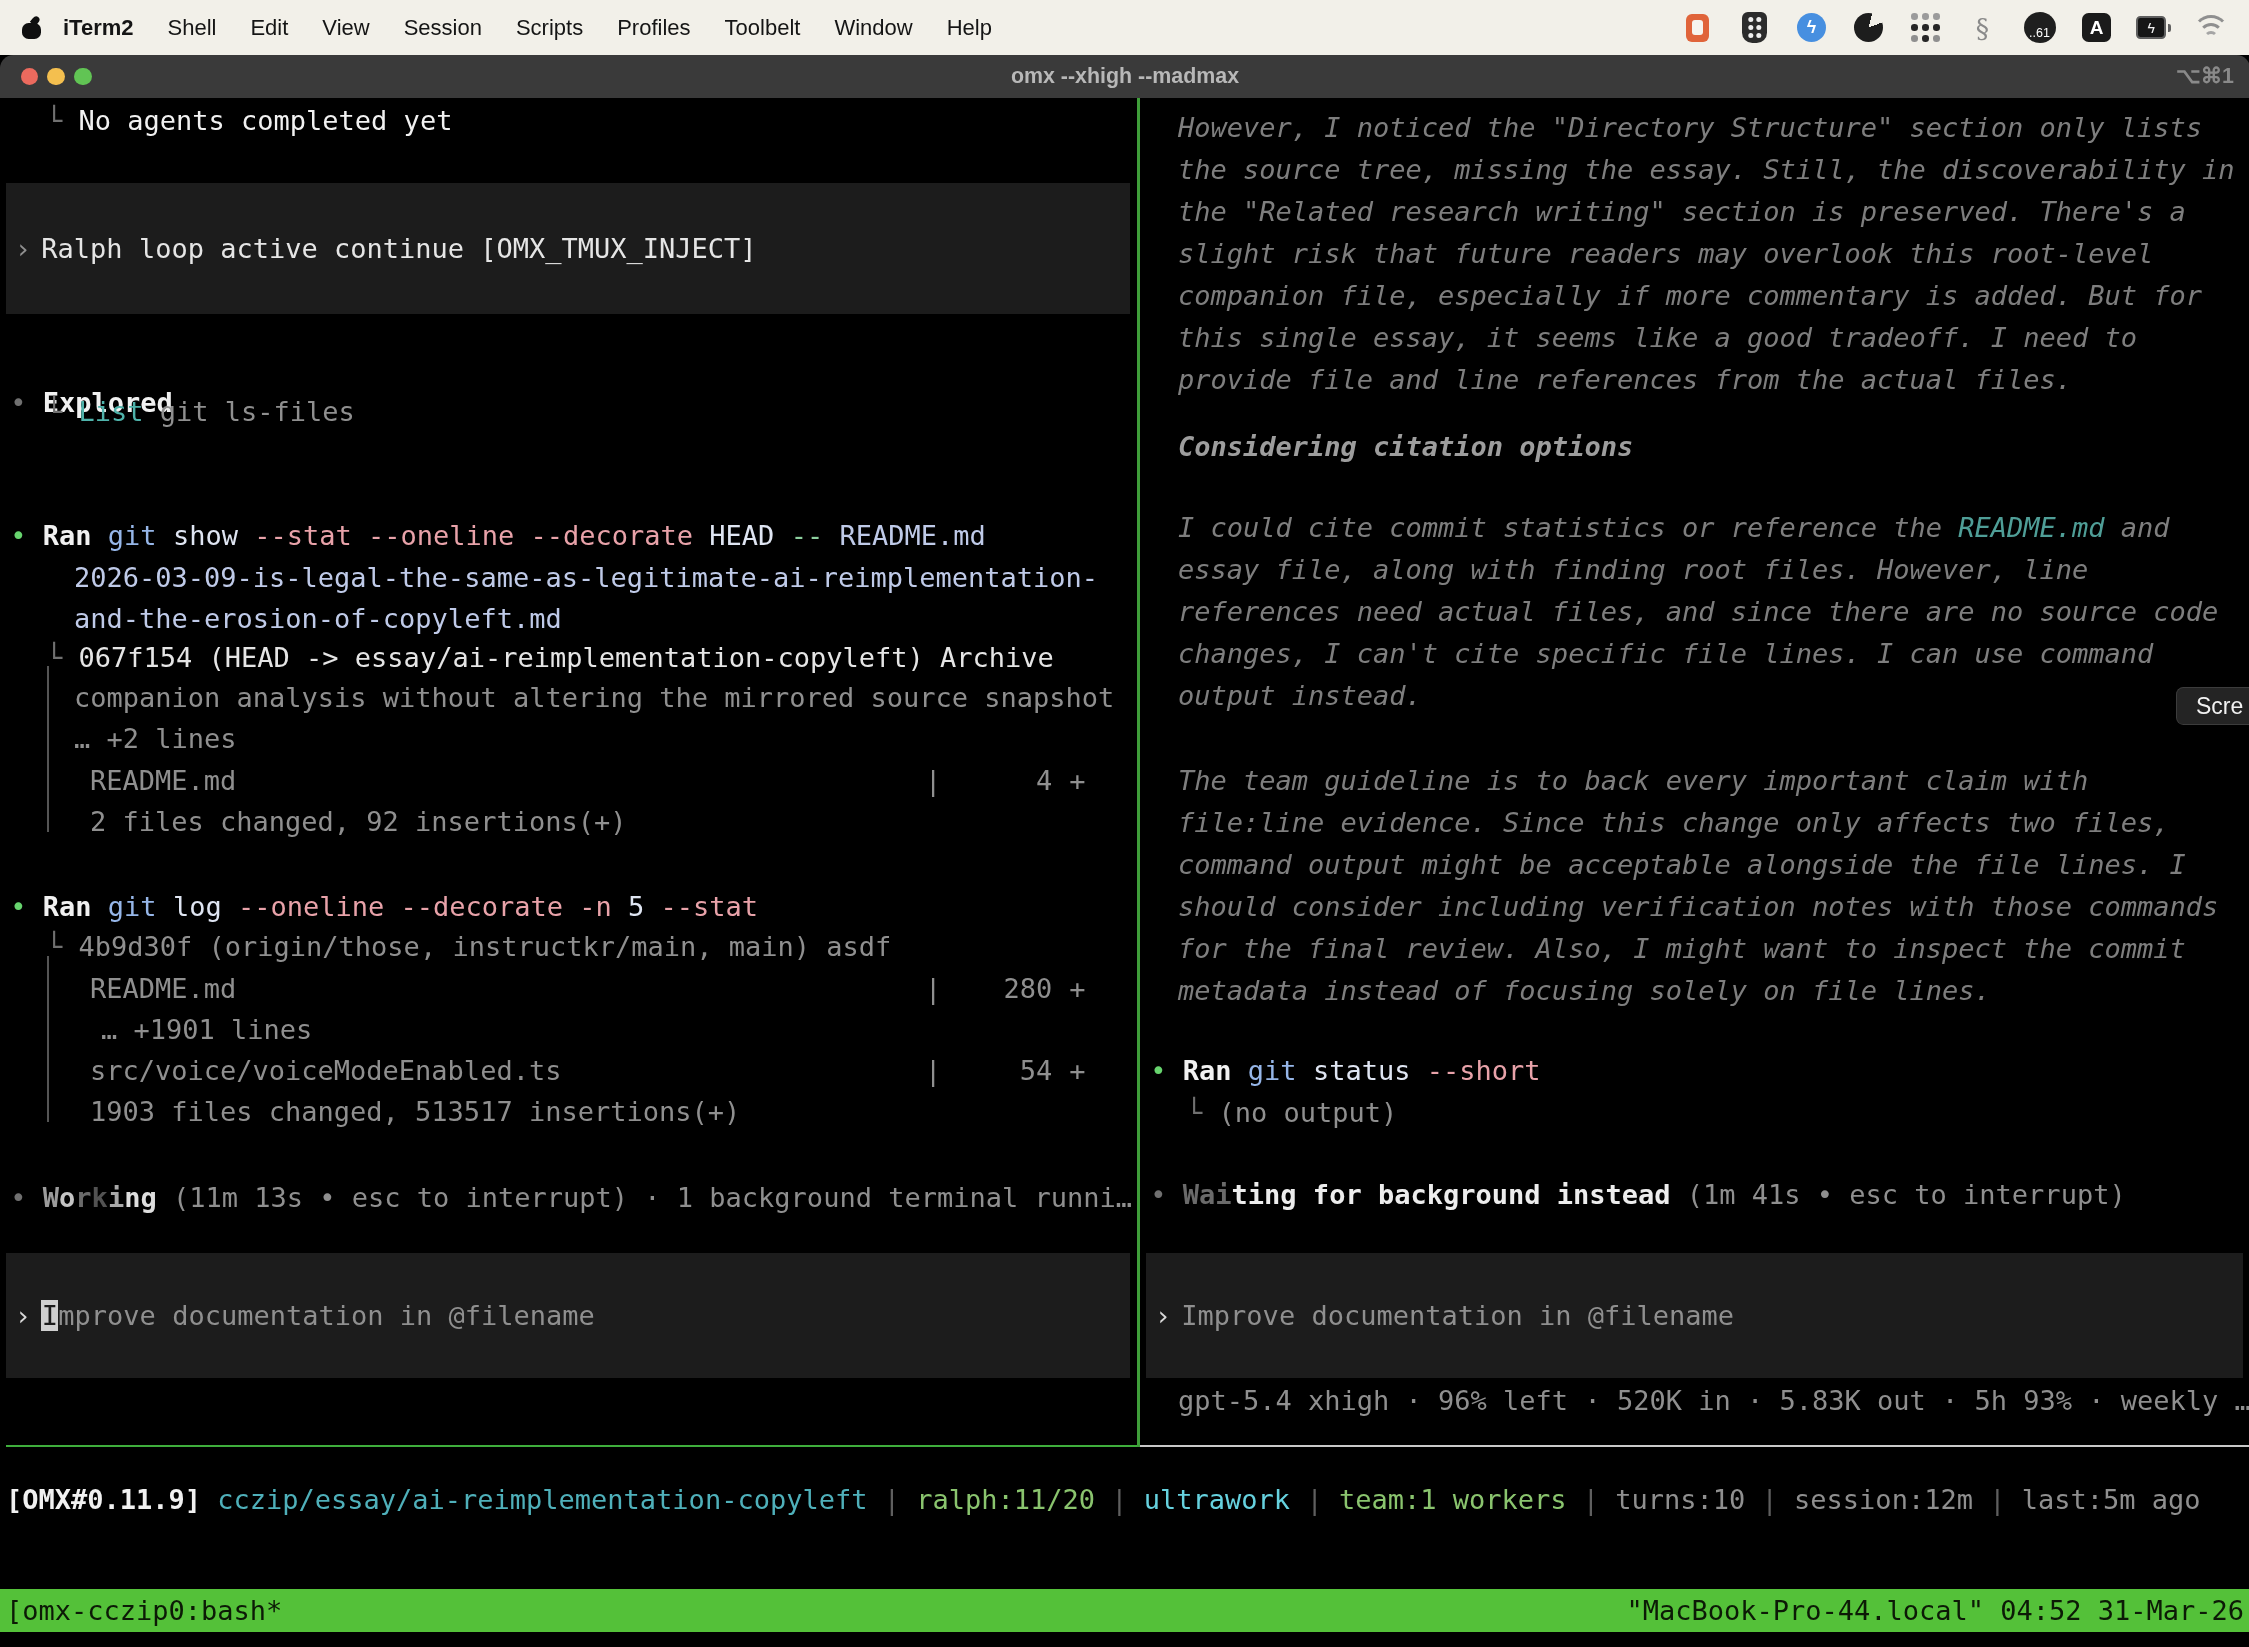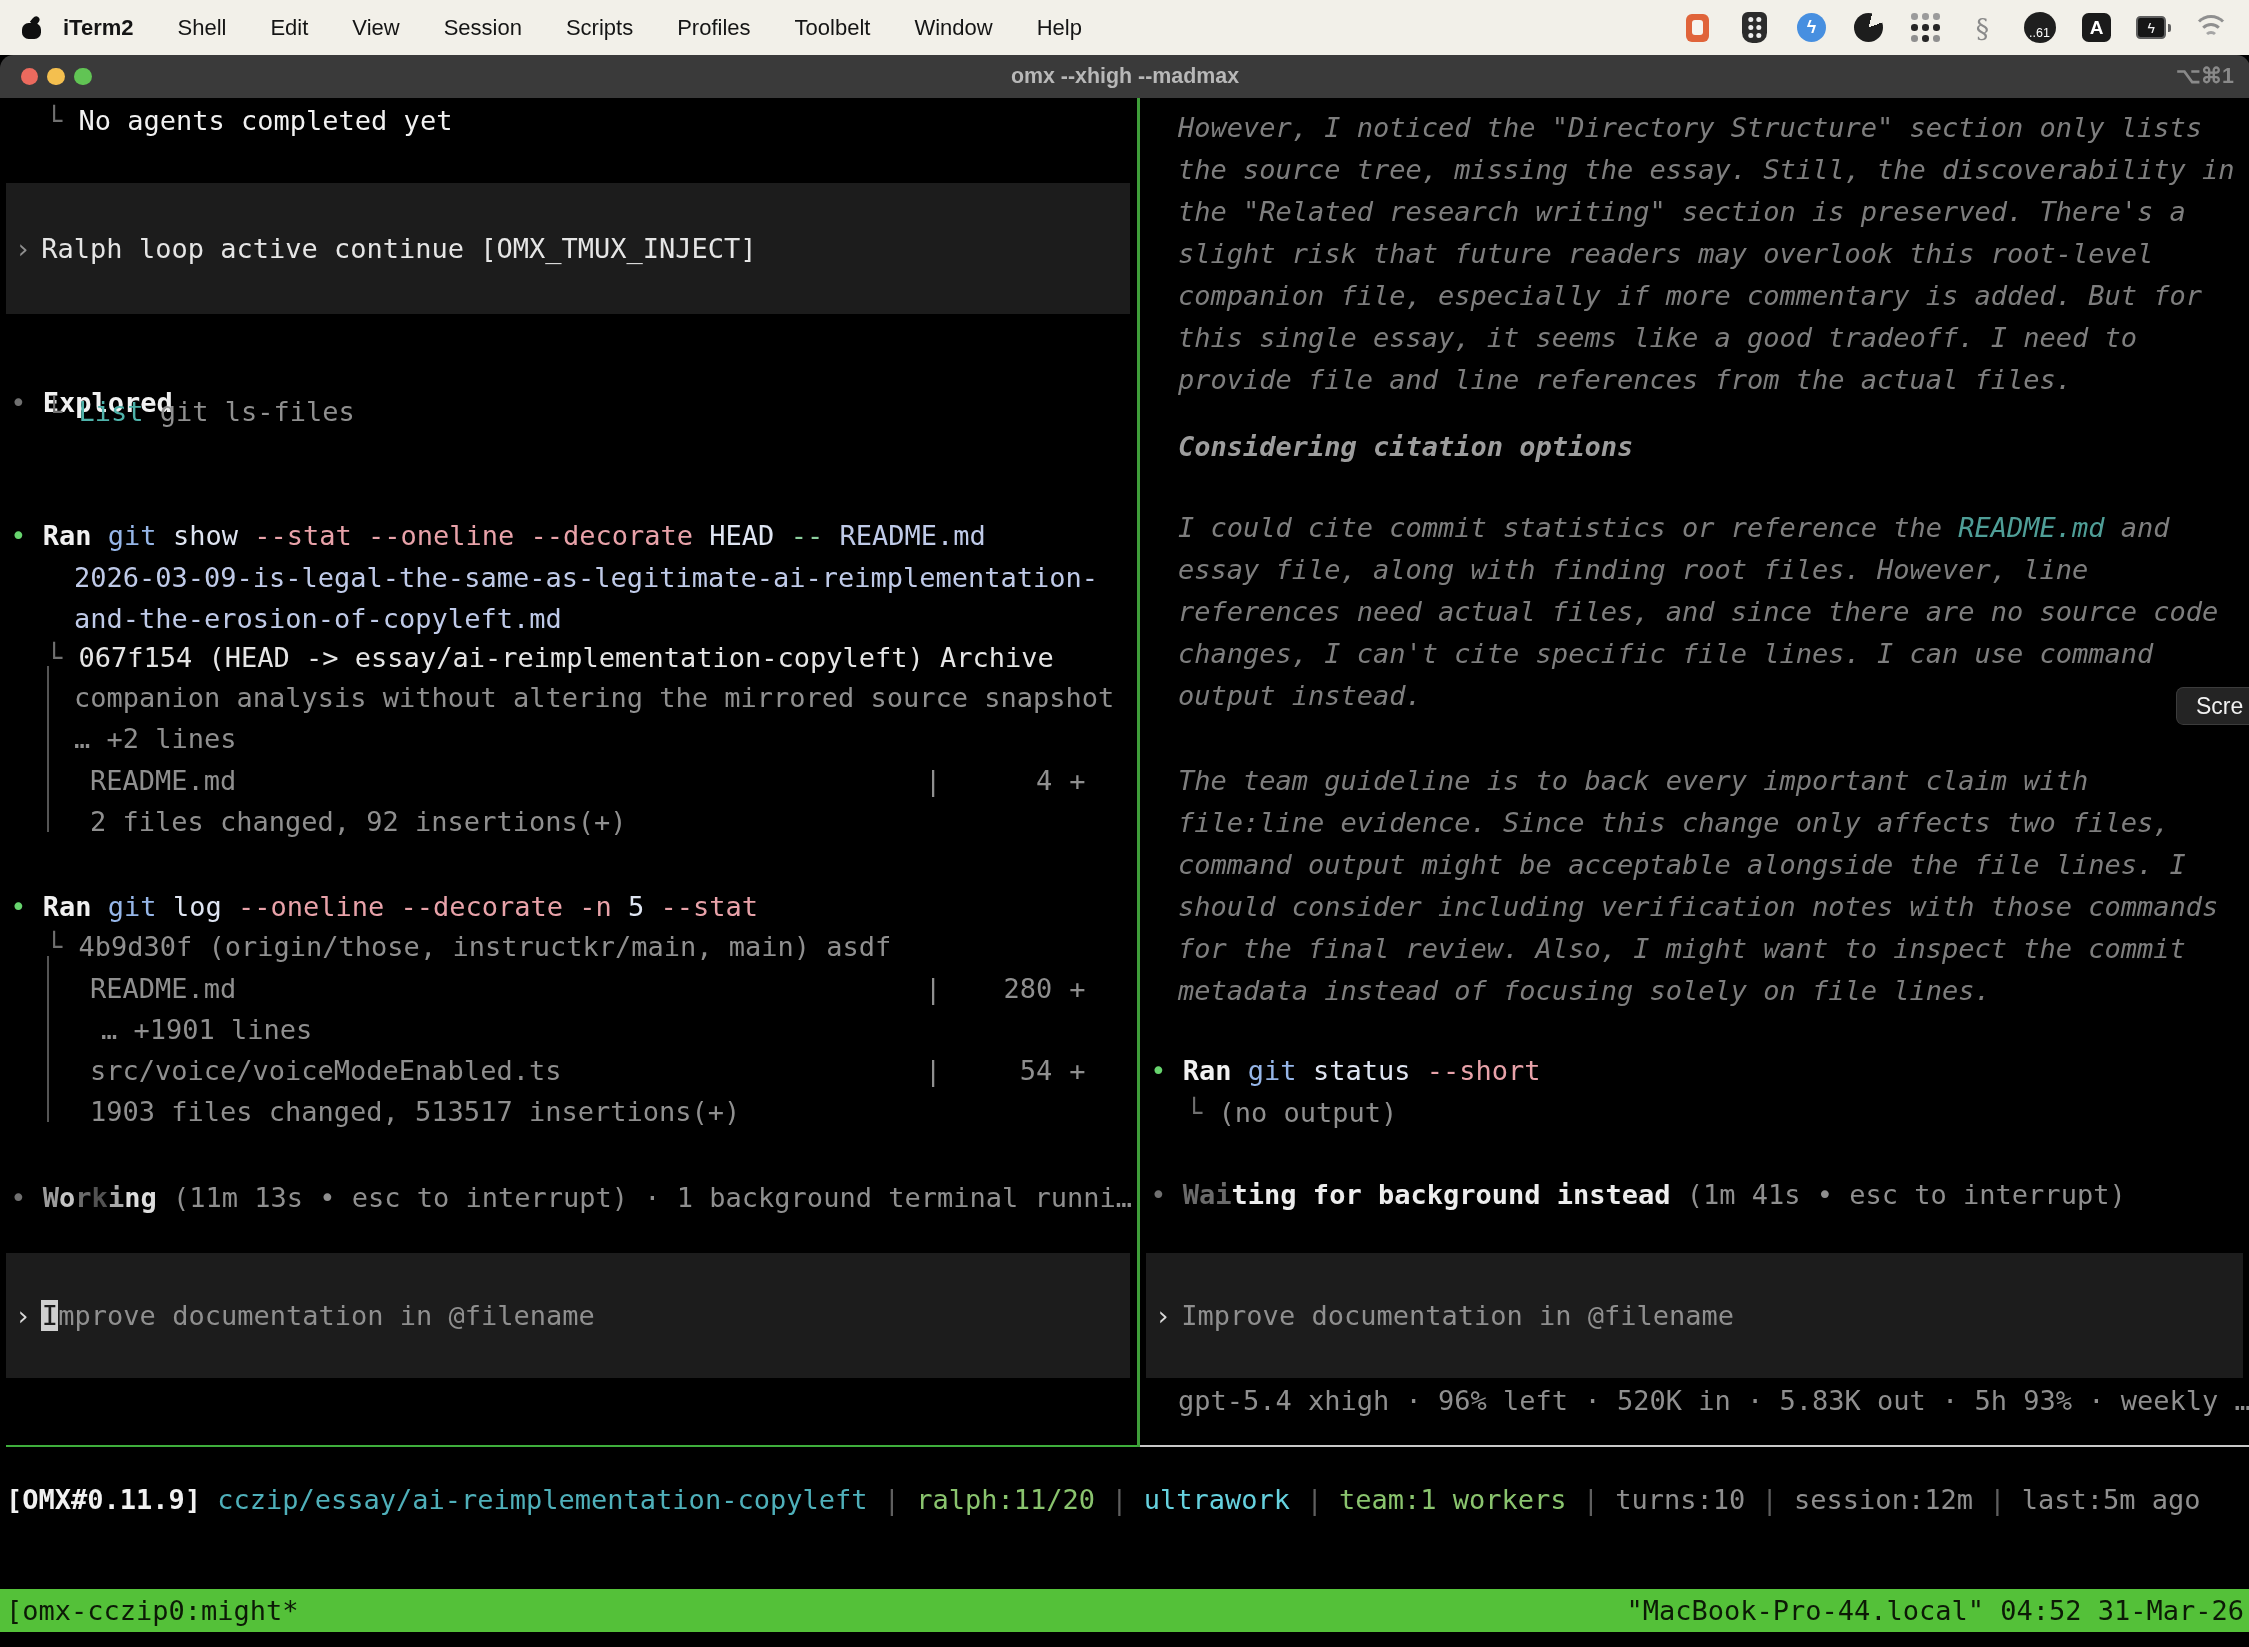--- a/index.html
+++ b/index.html
@@ -6,21 +6,21 @@
   #screen{position:relative;width:2250px;height:1648px;background:#000;overflow:hidden;}
 
   
   #menubar{position:absolute;left:0;top:0;width:2250px;height:55px;background:#f2f0e9;
     display:flex;align-items:center;padding:0 22px;box-sizing:border-box;
     font-family:"Liberation Sans",sans-serif;font-size:22px;color:#151515;}
   .apple{width:19px;height:23px;position:relative;margin-right:22px;flex:0 0 auto;}
   .apple .body{position:absolute;bottom:0;left:0;width:19px;height:16px;background:#0f0f0f;border-radius:6.6px;}
   .apple .leaf{position:absolute;top:0;left:9.6px;width:6.6px;height:8.9px;background:#0f0f0f;
     border-radius:50% 50% 50% 0;transform:rotate(40deg);}
-  #menu-items{display:flex;gap:44px;align-items:center;}
+  #menu-items{display:flex;gap:34px;align-items:center;}
   .menu-item{white-space:nowrap;}
   .menu-item.first{font-weight:700;}
   #status-icons{margin-left:auto;display:flex;gap:22px;align-items:center;}
   .icon{width:35px;height:41px;display:flex;align-items:center;justify-content:center;position:relative;}
   .rec-outer{width:23.6px;height:28px;background:#e0643a;border-radius:5.9px;display:flex;align-items:center;justify-content:center;}
   .rec-inner{width:11.8px;height:14.8px;background:#f6f4ee;border-radius:3px;}
   .shield{width:25px;height:31px;background:#2c2c2c;border-radius:5.9px 5.9px 10.3px 10.3px;
     display:flex;align-items:center;justify-content:center;}
   .sdots{width:5.2px;height:5.2px;background:#efefef;border-radius:50%;
     box-shadow:8px 0 0 #efefef,0 8px 0 #efefef,8px 8px 0 #efefef,0 16px 0 #efefef,8px 16px 0 #efefef;
@@ -216,18 +216,18 @@
       <div class="tline" style="left: 38px; top: 1282px;"><span style="color: rgb(143, 143, 143);">gpt-5.4 xhigh · 96% left · 520K in · 5.83K out · 5h 93% · weekly …</span></div>
     </div>
   <div id="border-left-bottom"></div>
   <div id="border-right-bottom"></div>
 
   <div id="omx-line"><span style="color: rgb(241, 241, 241); font-weight: 700;">[OMX#0.11.9] </span><span style="color: rgb(79, 176, 186);">cczip/essay/ai-reimplementation-copyleft</span><span style="color: rgb(95, 95, 95);"> | </span><span style="color: rgb(138, 196, 110);">ralph:11/20</span><span style="color: rgb(95, 95, 95);"> | </span><span style="color: rgb(102, 210, 223);">ultrawork</span><span style="color: rgb(95, 95, 95);"> | </span><span style="color: rgb(138, 196, 110);">team:1 workers</span><span style="color: rgb(95, 95, 95);"> | </span><span style="color: rgb(143, 143, 143);">turns:10</span><span style="color: rgb(95, 95, 95);"> | </span><span style="color: rgb(143, 143, 143);">session:12m</span><span style="color: rgb(95, 95, 95);"> | </span><span style="color: rgb(143, 143, 143);">last:5m ago</span></div>
 
   <div id="tooltip">Scre</div>
 
   <div id="tmuxbar" style="background: rgb(84, 193, 57);">
-    <span>[omx-cczip0:might*</span>
+    <span>[omx-cczip0:bash*</span>
     <span>"MacBook-Pro-44.local" 04:52 31-Mar-26</span>
   </div>
 
 </div>
 
 
 </body></html>

